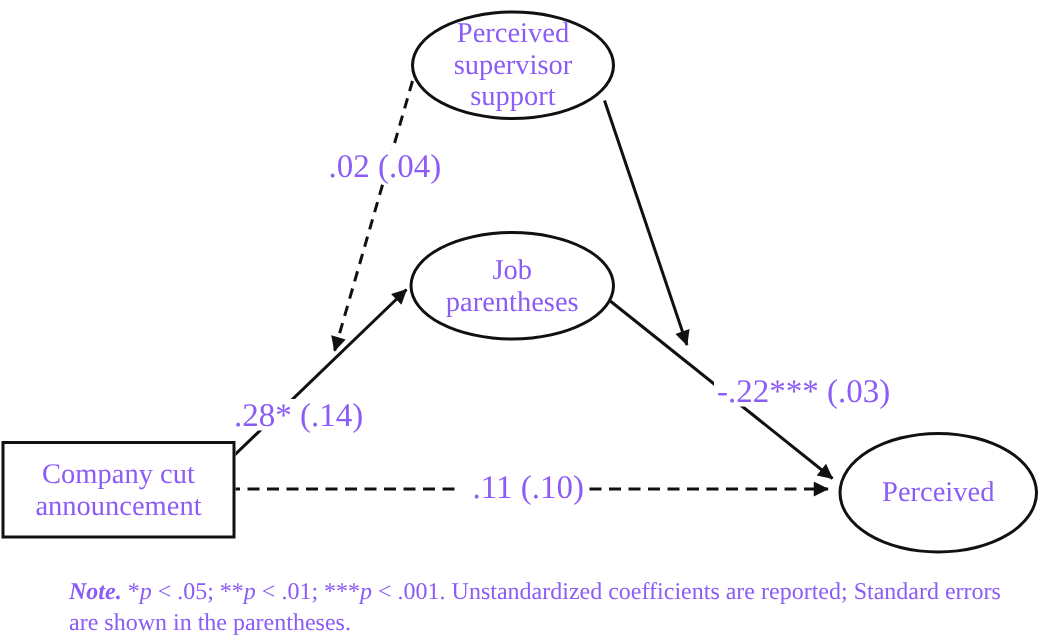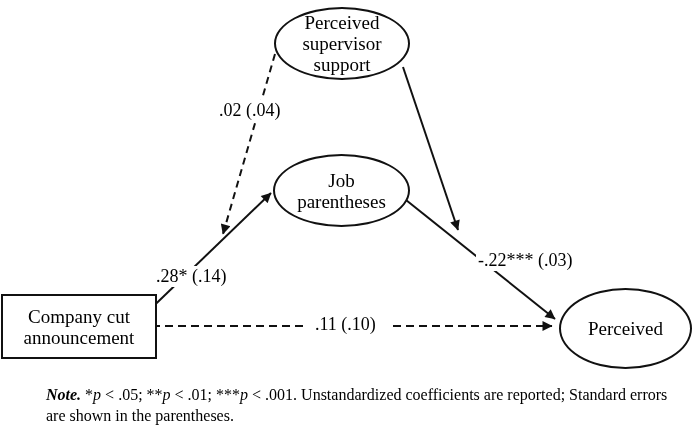--- a/index.html
+++ b/index.html
@@ -2,21 +2,21 @@
 <html><head>
 <meta charset="utf-8">
 <style>
   html, body { margin: 0; padding: 0; background: #ffffff; }
   .stage {
     position: relative;
     width: 696px;
     height: 427px;
     background: #ffffff;
     font-family: "Liberation Serif", "DejaVu Serif", serif;
-    color: #000000;
+    color: #8b5cf6;
     overflow: hidden;
   }
   .arrow-layer {
     position: absolute;
     left: 0; top: 0;
     width: 696px; height: 427px;
   }
   .node {
     position: absolute;
     box-sizing: border-box;
@@ -35,21 +35,21 @@
   }
   .node.rect {
     border: 2px solid #111111;
   }
   #node-pss        { left: 274px; top:   7px; width: 136px; height: 73px; }
   #node-job        { left: 273px; top: 154px; width: 137px; height: 73px; }
   #node-announce   { left:   1px; top: 294px; width: 156px; height: 65px; }
   #node-attention  { left: 559px; top: 288px; width: 133px; height: 81px; }
   .edge-label {
     position: absolute;
-    font-size: 18px;
+    font-size: 22px;
     line-height: 21px;
     background: #ffffff;
     padding: 0 2px;
     white-space: nowrap;
   }
   #lbl-mod-a  { left: 217px; top: 100px; }
   #lbl-mod-b  { left: 389px; top: 100px; }
   #lbl-a      { left: 154px; top: 266px; }
   #lbl-b      { left: 442px; top: 250px; margin-left: 34px; }
   #lbl-direct { left: 313px; top: 314px; }

